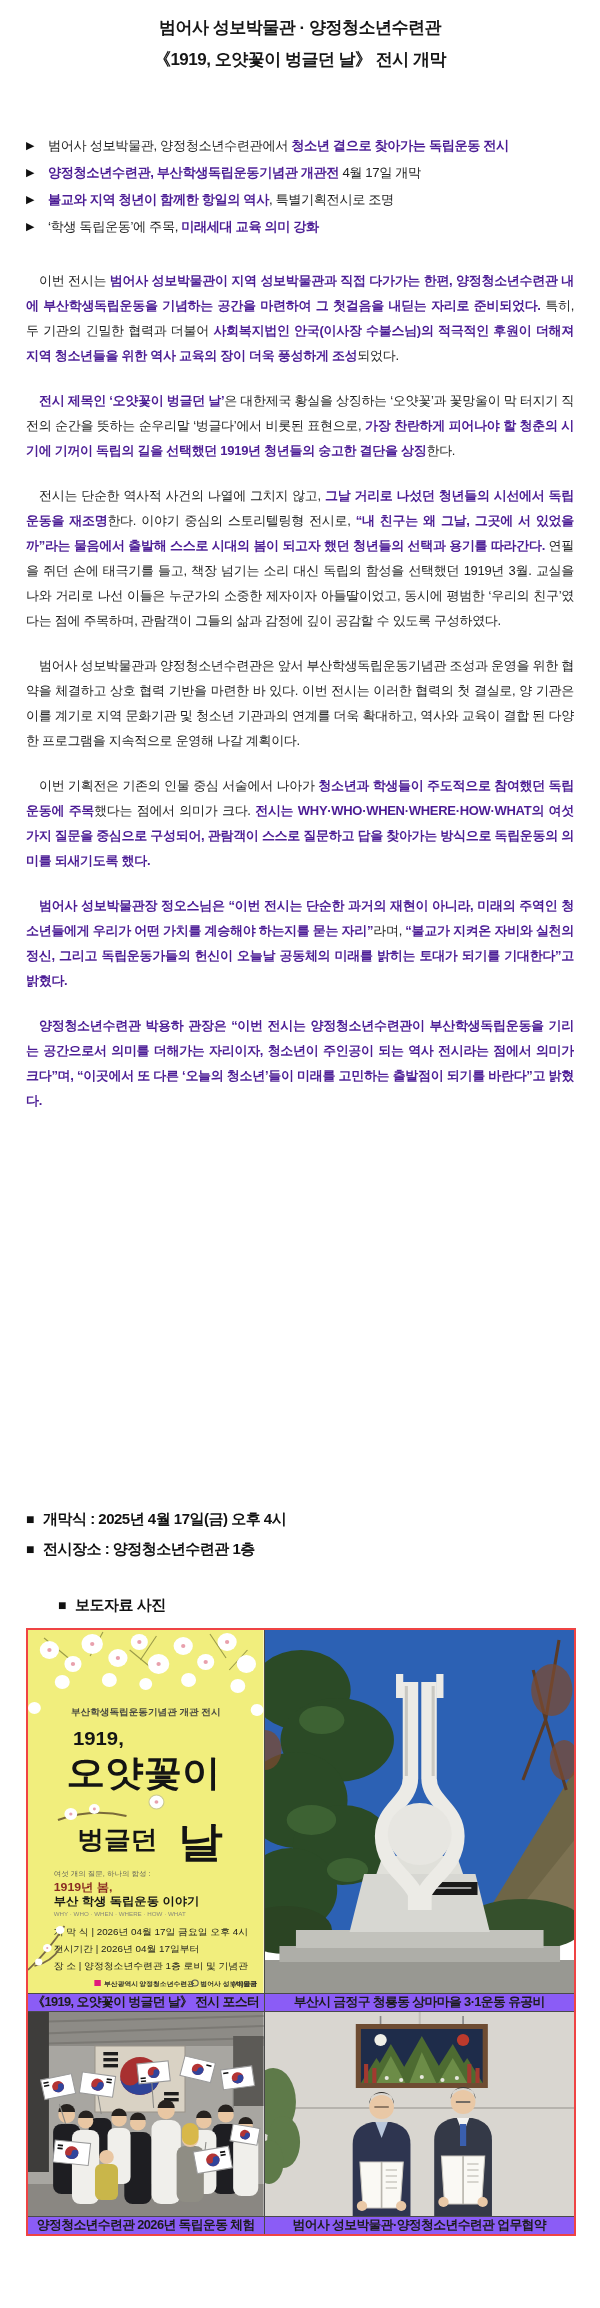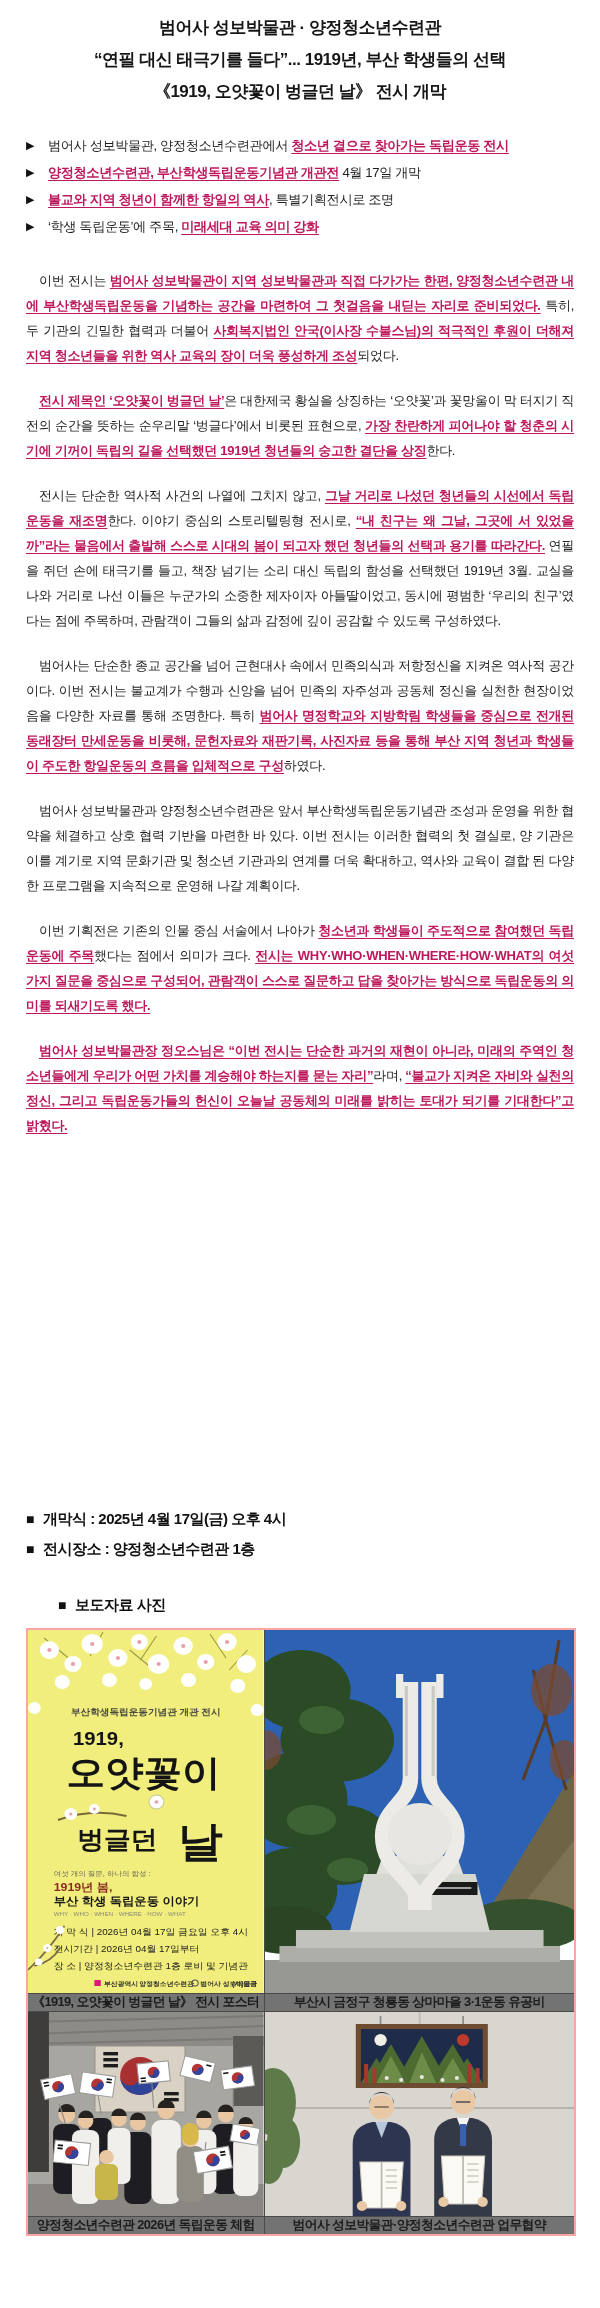--- a/index.html
+++ b/index.html
@@ -3,61 +3,60 @@
 <meta charset="utf-8">
 <style>
   html,body{margin:0;padding:0;}
   body{width:600px;height:2308px;overflow:hidden;background:#fff;
        font-family:"Liberation Sans","DejaVu Sans",sans-serif;color:#1f1f1f;}
   .page{padding:12px 26px 3px 26px;}
   .title-block{height:100px;text-align:center;font-weight:bold;font-size:17px;line-height:32px;color:#161616;letter-spacing:-0.5px;}
   .bullets{margin-top:20px;height:112px;overflow:hidden;}
   .bullet{position:relative;padding-left:22px;font-size:13.2px;line-height:27px;letter-spacing:-0.4px;}
   .bullet .mark{position:absolute;left:0;top:0;font-size:11px;color:#111;}
-  .em{font-weight:bold;text-decoration:underline;text-underline-offset:3px;text-decoration-thickness:1.3px;color:#be185d;}
+  .em{font-weight:bold;text-underline-offset:3px;text-decoration-thickness:1.3px;color:#4c1d95;}
   .body-wrap{margin-top:24px;height:1236px;overflow:hidden;}
   .para{margin:0 0 20px 0;font-size:13px;line-height:25px;text-align:justify;word-break:break-all;
         text-indent:13px;letter-spacing:-0.3px;color:#222;}
   .info-lines{margin-top:0;height:60px;}
   .info-line,.section-head{font-size:15px;font-weight:bold;line-height:29px;color:#111;letter-spacing:-0.5px;}
   .sq{margin-right:9px;font-size:14px;}
   .section-head{margin-top:26px;height:30px;margin-left:32px;}
-  table.photos{margin-top:8px;border-collapse:collapse;width:548px;border:2px solid #fca5a5;table-layout:fixed;}
+  table.photos{margin-top:8px;border-collapse:collapse;width:548px;border:2px solid #ef4444;table-layout:fixed;}
   table.photos td{border:1px solid #4a4a4a;padding:0;vertical-align:middle;}
   td.imgcell{padding:6px;background:#fff;}
   td.imgcell svg{display:block;width:100%;}
-  td.cap{font-size:12.8px;font-weight:bold;text-align:center;padding:6px 2px;letter-spacing:-0.6px;color:#1c1c1c;background:#737373;}
+  td.cap{font-size:12.8px;font-weight:bold;text-align:center;padding:6px 2px;letter-spacing:-0.6px;color:#1c1c1c;background:#8b5cf6;}
   svg text{font-family:"Liberation Sans","DejaVu Sans",sans-serif;}
 </style>
 </head>
 <body>
 
 <div class="page">
 
   <div class="title-block">
     <div>범어사 성보박물관 · 양정청소년수련관</div>
-    <div>“연필 대신 태극기를 들다”... 1919년, 부산 학생들의 선택</div>
     <div>《1919, 오얏꽃이 벙글던 날》 전시 개막</div>
   </div>
 
   <div class="bullets">
       <div class="bullet"><span class="mark">▶</span>범어사 성보박물관, 양정청소년수련관에서 <span class="em">청소년 곁으로 찾아가는 독립운동 전시</span></div>
       <div class="bullet"><span class="mark">▶</span><span class="em">양정청소년수련관, 부산학생독립운동기념관 개관전</span> 4월 17일 개막</div>
       <div class="bullet"><span class="mark">▶</span><span class="em">불교와 지역 청년이 함께한 항일의 역사</span>, 특별기획전시로 조명</div>
       <div class="bullet"><span class="mark">▶</span>‘학생 독립운동’에 주목, <span class="em">미래세대 교육 의미 강화</span></div>
     </div>
 
   <div class="body-wrap">
       <p class="para">이번 전시는 <span class="em">범어사 성보박물관이 지역 성보박물관과 직접 다가가는 한편, 양정청소년수련관 내에 부산학생독립운동을 기념하는 공간을 마련하여 그 첫걸음을 내딛는 자리로 준비되었다.</span> 특히, 두 기관의 긴밀한 협력과 더불어 <span class="em">사회복지법인 안국(이사장 수불스님)의 적극적인 후원이 더해져 지역 청소년들을 위한 역사 교육의 장이 더욱 풍성하게 조성</span>되었다.</p>
       <p class="para"><span class="em">전시 제목인 ‘오얏꽃이 벙글던 날’</span>은 대한제국 황실을 상징하는 ‘오얏꽃’과 꽃망울이 막 터지기 직전의 순간을 뜻하는 순우리말 ‘벙글다’에서 비롯된 표현으로, <span class="em">가장 찬란하게 피어나야 할 청춘의 시기에 기꺼이 독립의 길을 선택했던 1919년 청년들의 숭고한 결단을 상징</span>한다.</p>
       <p class="para">전시는 단순한 역사적 사건의 나열에 그치지 않고, <span class="em">그날 거리로 나섰던 청년들의 시선에서 독립운동을 재조명</span>한다. 이야기 중심의 스토리텔링형 전시로, <span class="em">“내 친구는 왜 그날, 그곳에 서 있었을까”라는 물음에서 출발해 스스로 시대의 봄이 되고자 했던 청년들의 선택과 용기를 따라간다.</span> 연필을 쥐던 손에 태극기를 들고, 책장 넘기는 소리 대신 독립의 함성을 선택했던 1919년 3월. 교실을 나와 거리로 나선 이들은 누군가의 소중한 제자이자 아들딸이었고, 동시에 평범한 ‘우리의 친구’였다는 점에 주목하며, 관람객이 그들의 삶과 감정에 깊이 공감할 수 있도록 구성하였다.</p>
-      <p class="para">범어사는 단순한 종교 공간을 넘어 근현대사 속에서 민족의식과 저항정신을 지켜온 역사적 공간이다. 이번 전시는 불교계가 수행과 신앙을 넘어 민족의 자주성과 공동체 정신을 실천한 현장이었음을 다양한 자료를 통해 조명한다. 특히 <span class="em">범어사 명정학교와 지방학림 학생들을 중심으로 전개된 동래장터 만세운동을 비롯해, 문헌자료와 재판기록, 사진자료 등을 통해 부산 지역 청년과 학생들이 주도한 항일운동의 흐름을 입체적으로 구성</span>하였다.</p>
       <p class="para">범어사 성보박물관과 양정청소년수련관은 앞서 부산학생독립운동기념관 조성과 운영을 위한 협약을 체결하고 상호 협력 기반을 마련한 바 있다. 이번 전시는 이러한 협력의 첫 결실로, 양 기관은 이를 계기로 지역 문화기관 및 청소년 기관과의 연계를 더욱 확대하고, 역사와 교육이 결합 된 다양한 프로그램을 지속적으로 운영해 나갈 계획이다.</p>
       <p class="para">이번 기획전은 기존의 인물 중심 서술에서 나아가 <span class="em">청소년과 학생들이 주도적으로 참여했던 독립운동에 주목</span>했다는 점에서 의미가 크다. <span class="em">전시는 WHY·WHO·WHEN·WHERE·HOW·WHAT의 여섯 가지 질문을 중심으로 구성되어, 관람객이 스스로 질문하고 답을 찾아가는 방식으로 독립운동의 의미를 되새기도록 했다.</span></p>
       <p class="para"><span class="em">범어사 성보박물관장 정오스님은 “이번 전시는 단순한 과거의 재현이 아니라, 미래의 주역인 청소년들에게 우리가 어떤 가치를 계승해야 하는지를 묻는 자리”</span>라며, <span class="em">“불교가 지켜온 자비와 실천의 정신, 그리고 독립운동가들의 헌신이 오늘날 공동체의 미래를 밝히는 토대가 되기를 기대한다”고 밝혔다.</span></p>
+      <p class="para"><span class="em">양정청소년수련관 박용하 관장은 “이번 전시는 양정청소년수련관이 부산학생독립운동을 기리는 공간으로서 의미를 더해가는 자리이자, 청소년이 주인공이 되는 역사 전시라는 점에서 의미가 크다”며, “이곳에서 또 다른 ‘오늘의 청소년’들이 미래를 고민하는 출발점이 되기를 바란다”고 밝혔다.</span></p>
     </div>
 
   <div class="info-lines">
       <div class="info-line"><span class="sq">■</span>개막식 : 2025년 4월 17일(금) 오후 4시</div>
       <div class="info-line"><span class="sq">■</span>전시장소 : 양정청소년수련관 1층</div>
     </div>
 
   <div class="section-head">
     <span class="sq">■</span><span>보도자료 사진</span>
   </div>

